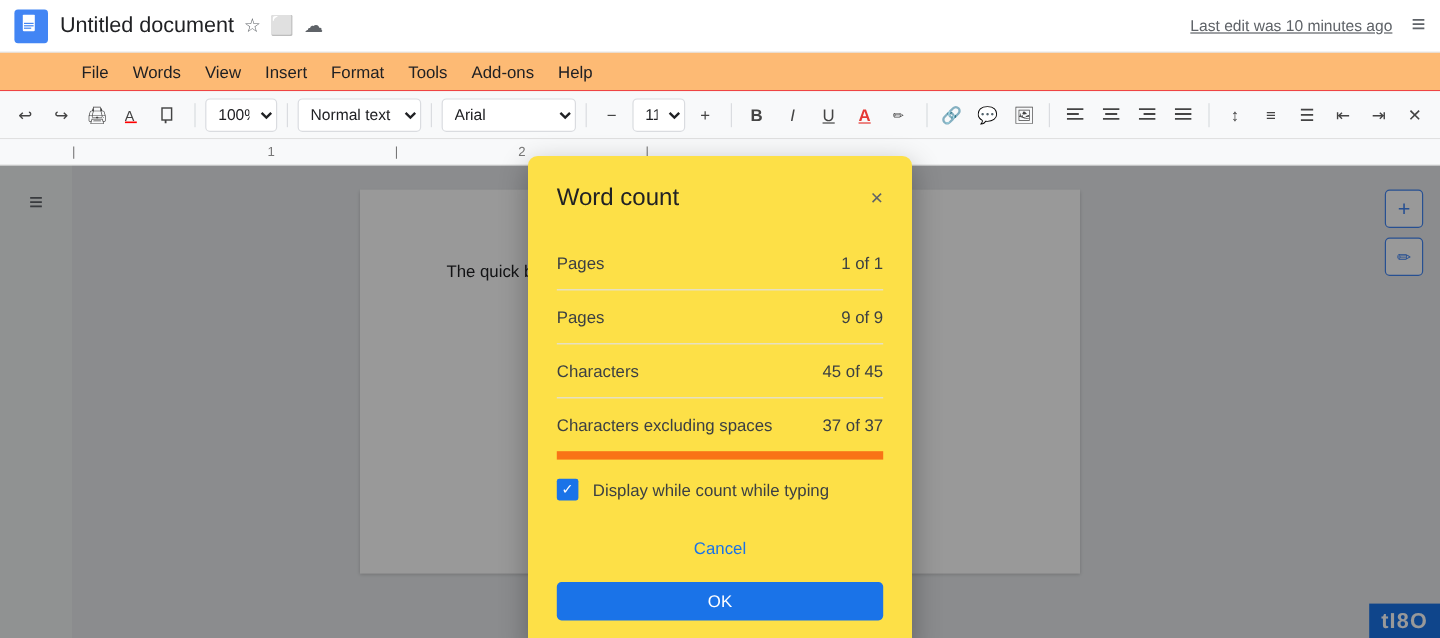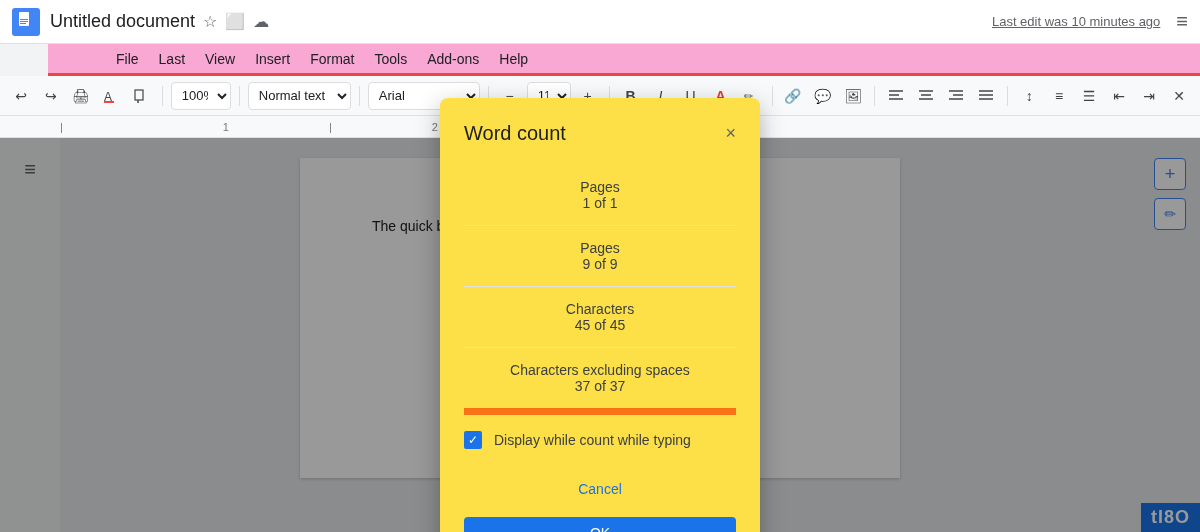--- a/index.html
+++ b/index.html
@@ -22,28 +22,27 @@
       color: white; font-size: 16px; margin-right: 10px;
     }
     .title-text { font-size: 18px; color: #202124; margin-right: 8px; }
     .title-icons { display: flex; gap: 8px; align-items: center; color: #5f6368; font-size: 16px; }
     .title-icons span { cursor: pointer; }
     .last-edit { margin-left: auto; font-size: 13px; color: #5f6368; text-decoration: underline; }
     .menu-icon { margin-left: 16px; color: #5f6368; font-size: 20px; }
 
     
     .menu-bar {
-      background: #f9a8d4;
+      background: #fdba74;
       display: flex;
       align-items: center;
       padding: 2px 60px;
       height: 32px;
-      border-bottom: 3px solid #ef4444;
+      border-bottom: 1px solid #ef4444;
       gap: 4px;
-      margin-left: 48px;
     }
     .menu-item {
       font-size: 14px; color: #202124;
       padding: 4px 8px;
       border-radius: 4px;
       cursor: pointer;
     }
 
     
     .toolbar {
@@ -130,21 +129,21 @@
     .dialog-header {
       display: flex; justify-content: space-between; align-items: center;
       margin-bottom: 20px;
     }
     .dialog-title { font-size: 20px; color: #202124; font-weight: 400; }
     .dialog-close { font-size: 18px; color: #5f6368; cursor: pointer; border: none; background: none; }
     .dialog-row {
       display: flex; justify-content: space-between; align-items: center;
       padding: 14px 0;
       border-bottom: 1px solid #e0e0e0;
-      font-size: 14px; color: #202124; flex-direction: column;
+      font-size: 14px; color: #202124;
     }
     .dialog-row:last-of-type { border-bottom: none; }
     .dialog-row-label { color: #3c4043; }
     .dialog-row-value { color: #3c4043; font-weight: 400; }
     .dialog-checkbox-row {
       display: flex; align-items: center; gap: 12px;
       padding: 16px 0;
       font-size: 14px; color: #3c4043;
     }
     .checkbox-box {
@@ -196,21 +195,21 @@
     <span>☆</span>
     <span>⬜</span>
     <span>☁</span>
   </div>
   <span class="last-edit">Last edit was 10 minutes ago</span>
   <span class="menu-icon">≡</span>
 </div>
 
 <div class="menu-bar">
   <span class="menu-item">File</span>
-  <span class="menu-item">Last</span>
+  <span class="menu-item">Words</span>
   <span class="menu-item">View</span>
   <span class="menu-item">Insert</span>
   <span class="menu-item">Format</span>
   <span class="menu-item">Tools</span>
   <span class="menu-item">Add-ons</span>
   <span class="menu-item">Help</span>
 </div>
 
 <div class="toolbar">
   <div class="toolbar-btn">↩</div>

